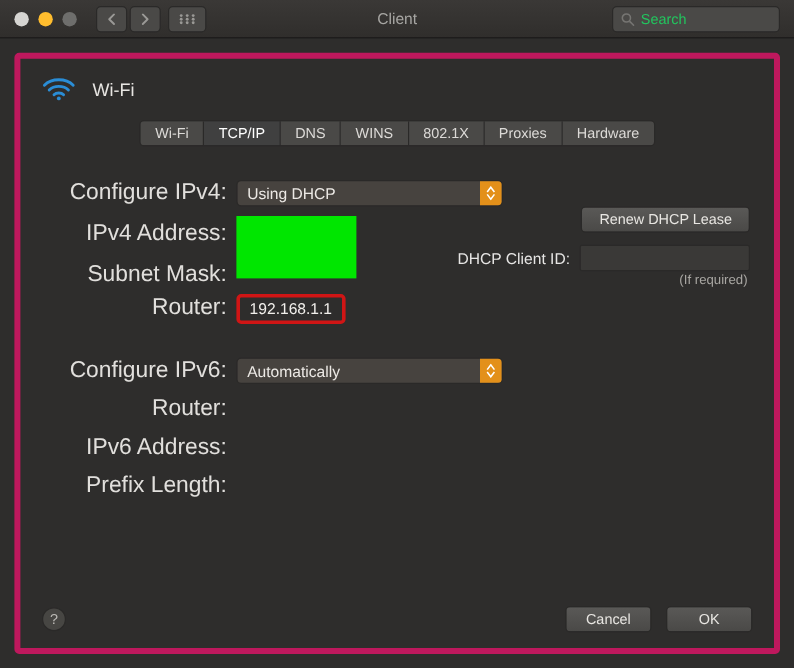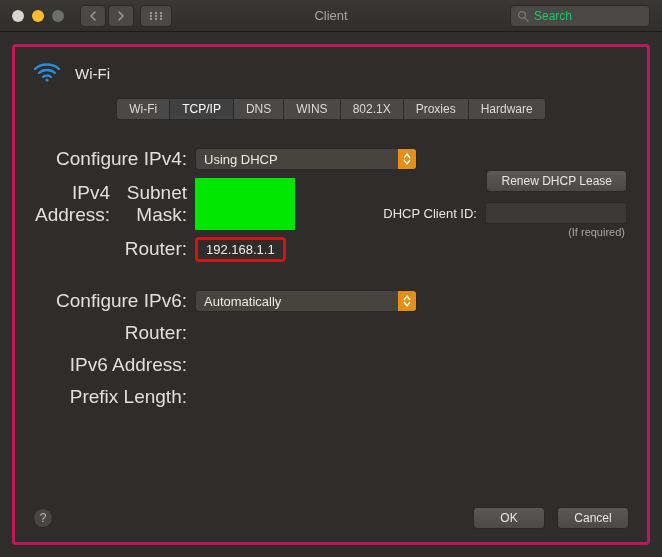--- a/index.html
+++ b/index.html
@@ -82,21 +82,21 @@
     padding: 0 6px;
     gap: 5px;
   }
   .search-field svg { width: 12px; height: 12px; opacity: .55; }
   .search-ph { color: #22c55e; font-size: 12px; }
 
   
   .sheet {
     position: absolute;
     left: 12px; right: 12px; top: 44px; bottom: 12px;
-    border: 3px solid #be185d;
+    border: 5px solid #be185d;
     border-radius: 4px;
     background: #2e2d2c;
     display: flex;
     flex-direction: column;
     justify-content: center;
   }
 
   
   .header-row {
     display: flex;
@@ -370,21 +370,21 @@
               </svg>
             <svg viewBox="0 0 8 6">
                 <path d="M1 1 L4 5 L7 1" stroke="#fff" stroke-width="1.3" fill="none"></path>
               </svg>
           </span>
         </div>
       </div>
     </div>
 
     <div class="row" style="align-items:flex-start;">
-      <div class="label-col" style="display:flex;flex-direction:row;gap:12px;padding-top:6px;">
+      <div class="label-col" style="display:flex;flex-direction:column;gap:12px;padding-top:6px;">
         <span>IPv4 Address:</span>
         <span>Subnet Mask:</span>
       </div>
       <div class="value-col">
         <div class="redact"></div>
       </div>
     </div>
 
     <div class="row">
       <div class="label-col">Router:</div>
@@ -434,18 +434,18 @@
     <div class="row">
       <div class="label-col">Prefix Length:</div>
       <div class="value-col"></div>
     </div>
 
   </div>
 
   <div class="footer">
     <div class="help-btn">?</div>
     <div class="footer-right">
+      <span class="push-btn">Cancel</span>
       <span class="push-btn">OK</span>
-      <span class="push-btn">Cancel</span>
     </div>
   </div>
 
 </div>
 
 </body></html>

